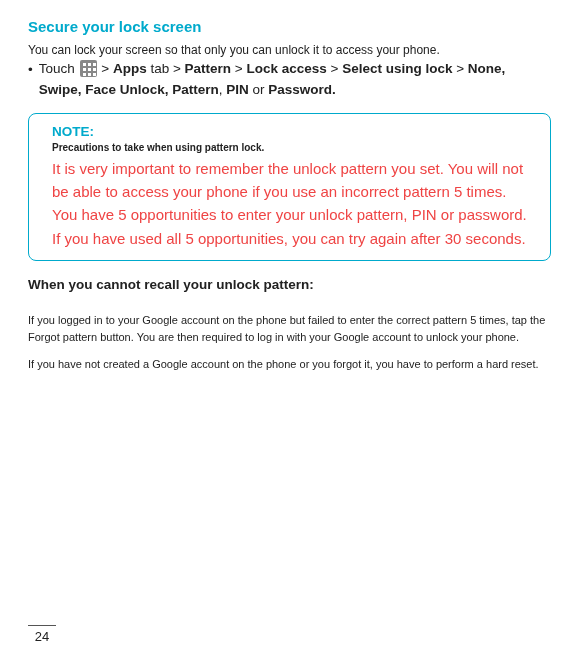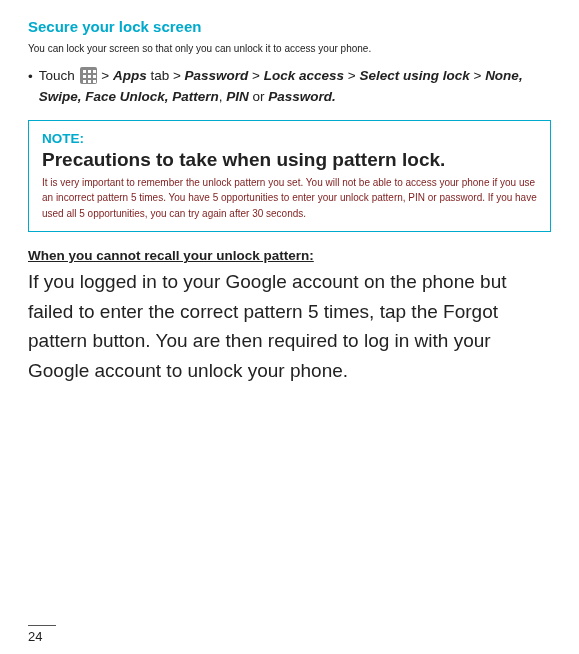--- a/index.html
+++ b/index.html
@@ -27,23 +27,22 @@
     }
 
     .page-title {
       color: #00aacc;
       font-size: 15px;
       font-weight: bold;
       margin-bottom: 6px;
     }
 
     .intro-text {
-      font-size: 10px;
-      color: #222;
-      margin-bottom: 10px;
+      font-size: 12px;
+      color: #222;
       line-height: 1.5;
     }
 
     .set-heading {
       font-size: 13.5px;
       font-weight: bold;
       color: #222;
       margin-bottom: 6px;
       line-height: 1.5;
     }
@@ -103,73 +102,71 @@
         7px 7px,
         12px 7px,
         2px 12px,
         7px 12px,
         12px 12px;
       background-repeat: no-repeat;
     }
 
     .bold-word {
       font-weight: bold;
-      font-style: italic;
     }
 
     .note-box {
       border: 1.5px solid #00aacc;
-      border-radius: 0;
-      padding: 10px 13px;
+      border-radius: 8px;
+      padding: 10px 23px;
       margin-bottom: 16px;
       background: #fff;
     }
 
     .note-label {
       font-weight: bold;
       color: #00aacc;
       font-size: 13.5px;
       margin-bottom: 3px;
     }
 
     .note-subheading {
       font-weight: bold;
-      font-size: 19px;
+      font-size: 10px;
       color: #222;
       margin-bottom: 4px;
     }
 
     .note-body {
-      font-size: 10px;
-      color: #7f1d1d;
+      font-size: 15px;
+      color: #ef4444;
       line-height: 1.55;
     }
 
     .when-heading {
       font-weight: bold;
       font-size: 13.5px;
       color: #222;
-      margin-bottom: 4px;
-      text-decoration: underline;
+      margin-bottom: 20px;
     }
 
     .when-para {
-      font-size: 19px;
+      font-size: 11px;
       color: #222;
       line-height: 1.55;
       margin-bottom: 10px;
     }
 
     .page-number-area {
       position: absolute;
       bottom: 10px;
       left: 28px;
       display: flex;
       flex-direction: column;
-      align-items: flex-start;
+      align-items: center;
     }
 
     .page-line {
       width: 28px;
       height: 1.5px;
       background: #555;
       margin-bottom: 3px;
     }
 
     .page-num {
@@ -183,34 +180,35 @@
 <div class="page-container">
 
   <div class="page-title">Secure your lock screen</div>
 
   <p class="intro-text">You can lock your screen so that only you can unlock it to access your phone.</p>
 
 
   <div class="bullet-row">
     <span class="bullet-dot">•</span>
     <span class="bullet-text">
-      Touch <span class="apps-icon"></span> &gt; <span class="bold-word">Apps</span> tab &gt; <span class="bold-word">Password</span> &gt; <span class="bold-word">Lock access</span> &gt; <span class="bold-word">Select using lock</span> &gt; <span class="bold-word">None,</span>
+      Touch <span class="apps-icon"></span> &gt; <span class="bold-word">Apps</span> tab &gt; <span class="bold-word">Pattern</span> &gt; <span class="bold-word">Lock access</span> &gt; <span class="bold-word">Select using lock</span> &gt; <span class="bold-word">None,</span>
       <span class="bold-word">Swipe, Face Unlock, Pattern</span>, <span class="bold-word">PIN</span> or <span class="bold-word">Password.</span>
     </span>
   </div>
 
   <div class="note-box">
     <div class="note-label">NOTE:</div>
     <div class="note-subheading">Precautions to take when using pattern lock.</div>
     <div class="note-body">It is very important to remember the unlock pattern you set. You will not be able to access your phone if you use an incorrect pattern 5 times. You have 5 opportunities to enter your unlock pattern, PIN or password. If you have used all 5 opportunities, you can try again after 30 seconds.</div>
   </div>
 
   <div class="when-heading">When you cannot recall your unlock pattern:</div>
 
   <p class="when-para">If you logged in to your Google account on the phone but failed to enter the correct pattern 5 times, tap the Forgot pattern button. You are then required to log in with your Google account to unlock your phone.</p>
 
+  <p class="when-para">If you have not created a Google account on the phone or you forgot it, you have to perform a hard reset.</p>
 
   <div class="page-number-area">
     <div class="page-line"></div>
     <span class="page-num">24</span>
   </div>
 
 </div>
 
 </body></html>

